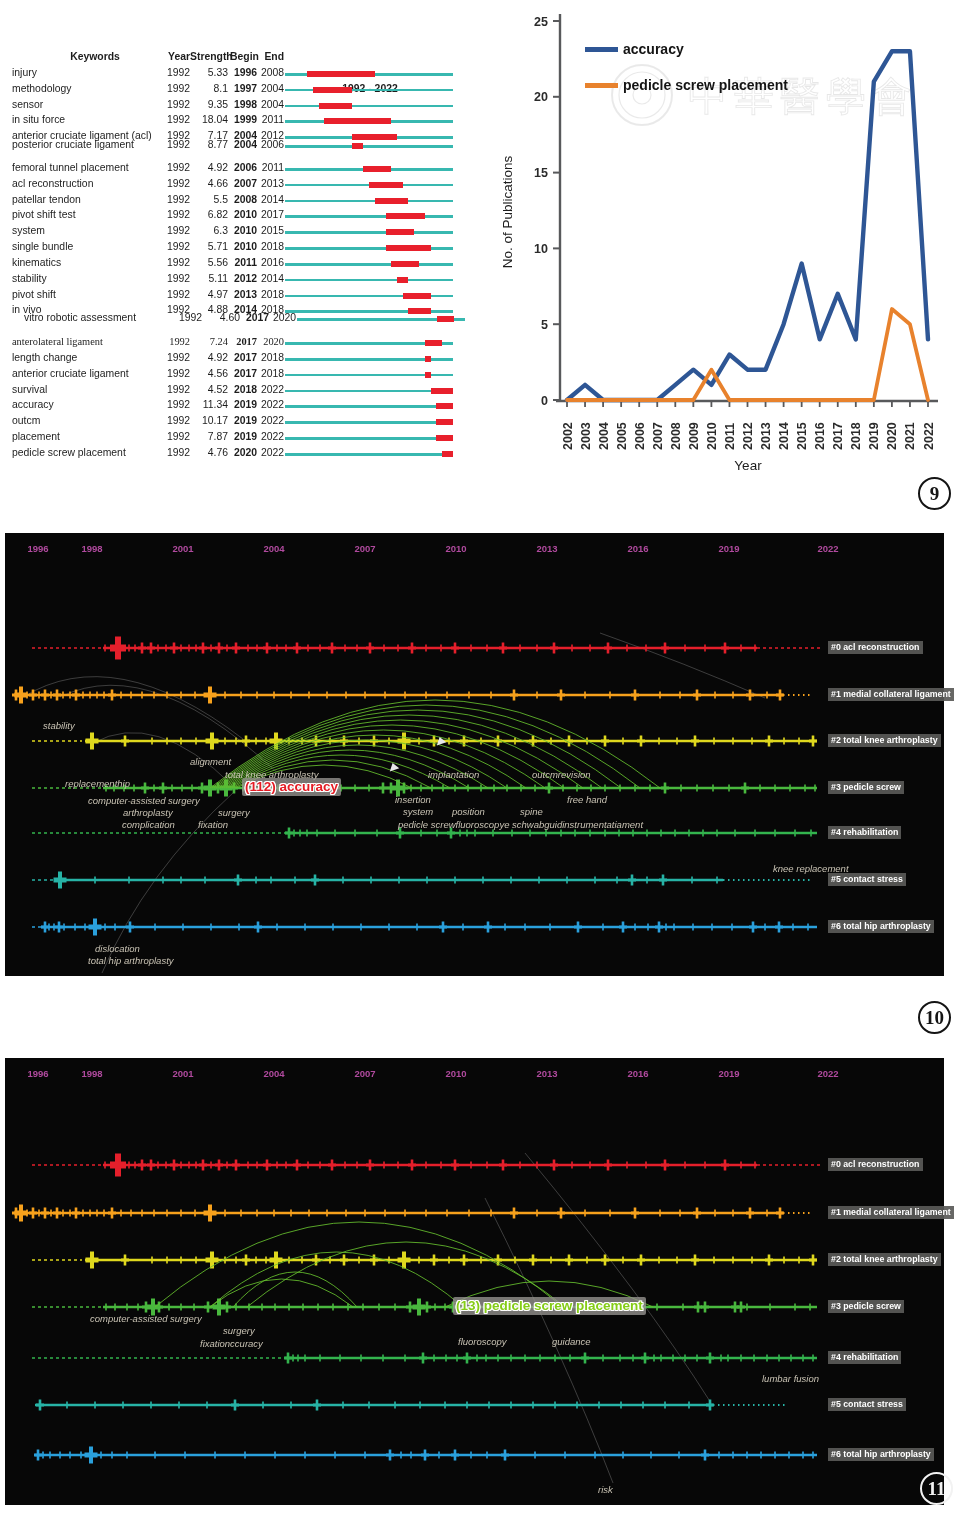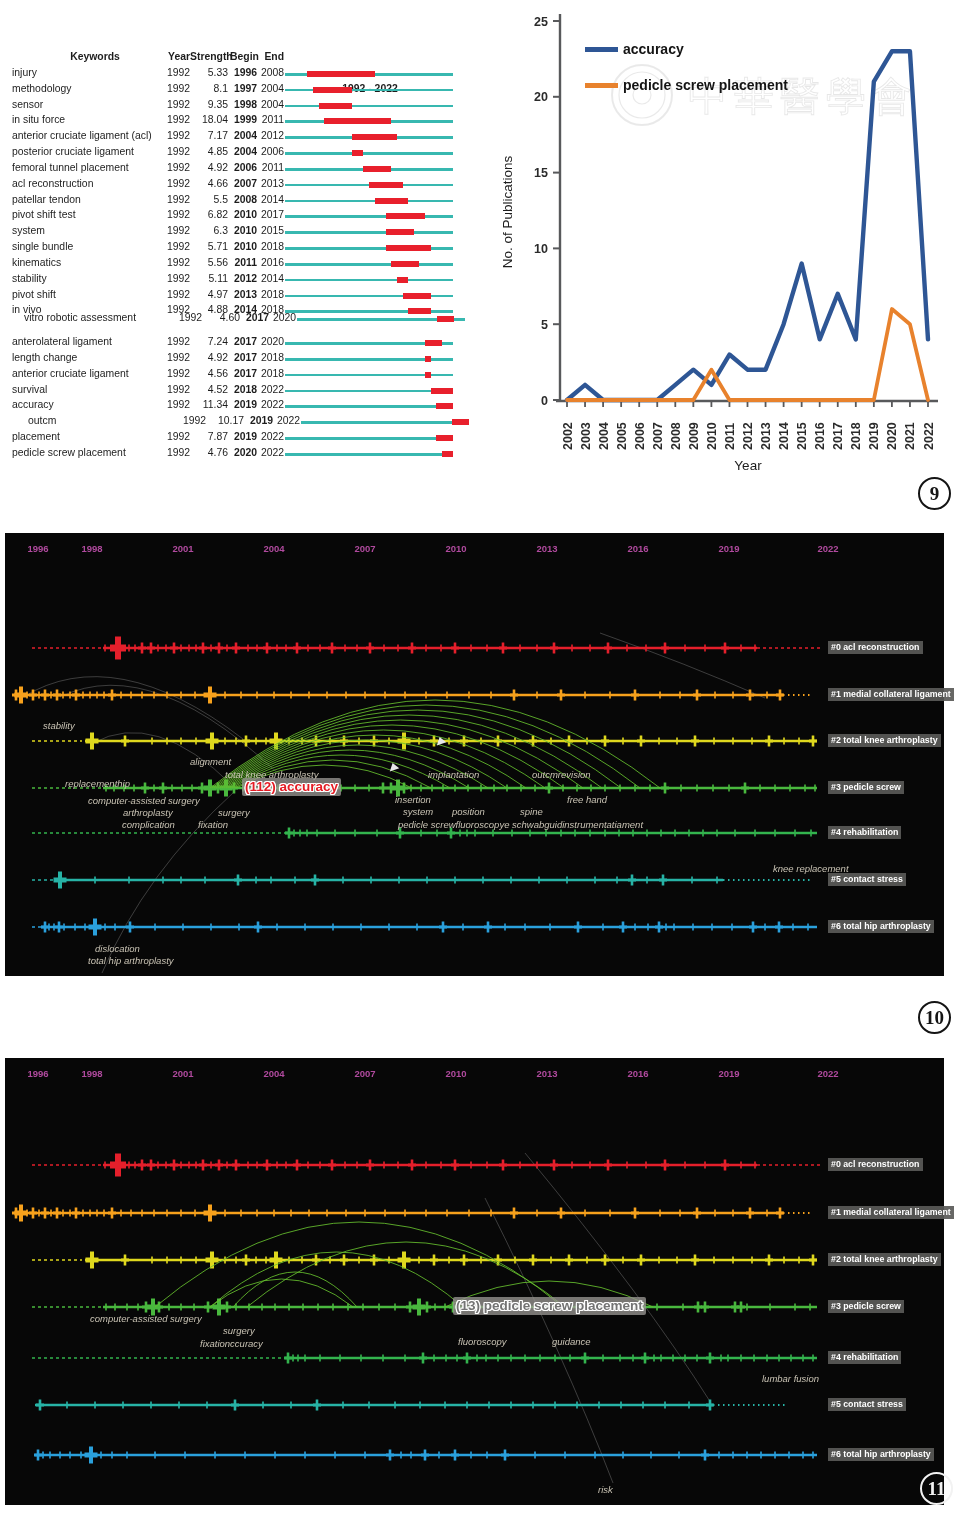--- a/index.html
+++ b/index.html
@@ -89,24 +89,24 @@
       </div>
       <div class="" style="position: absolute; left: 0px; top: 121.32px; width: 478px; height: 15px;">
         <div class="bt-cell c-kw">anterior cruciate ligament (acl)</div>
         <div class="bt-cell c-yr">1992</div>
         <div class="bt-cell c-st">7.17</div>
         <div class="bt-cell c-bg bold">2004</div>
         <div class="bt-cell c-en">2012</div>
         <div class="bt-line" style="left: 275px; top: 7px; width: 168px; background: rgb(56, 184, 176); position: absolute;"></div>
         <div class="bt-burst" style="left: 342.2px; top: 5px; width: 44.8px; background: rgb(232, 32, 44); position: absolute;"></div>
       </div>
-      <div class="" style="position: absolute; left: 0px; top: 137px; width: 478px; height: 15px;">
+      <div class="" style="position: absolute; left: 0px; top: 130px; width: 478px; height: 15px;">
         <div class="bt-cell c-kw">posterior cruciate ligament</div>
         <div class="bt-cell c-yr">1992</div>
-        <div class="bt-cell c-st">4.85</div>
+        <div class="bt-cell c-st">8.77</div>
         <div class="bt-cell c-bg bold">2004</div>
         <div class="bt-cell c-en">2006</div>
         <div class="bt-line" style="left: 275px; top: 7px; width: 168px; background: rgb(56, 184, 176); position: absolute;"></div>
         <div class="bt-burst" style="left: 342.2px; top: 5px; width: 11.2px; background: rgb(232, 32, 44); position: absolute;"></div>
       </div>
       <div class="" style="position: absolute; left: 0px; top: 152.98px; width: 478px; height: 15px;">
         <div class="bt-cell c-kw">femoral tunnel placement</div>
         <div class="bt-cell c-yr">1992</div>
         <div class="bt-cell c-st">4.92</div>
         <div class="bt-cell c-bg bold">2006</div>
@@ -197,21 +197,21 @@
       </div>
       <div class="" style="position: absolute; left: 0px; top: 303px; width: 478px; height: 15px; margin-left: 12px;">
         <div class="bt-cell c-kw">vitro robotic assessment</div>
         <div class="bt-cell c-yr">1992</div>
         <div class="bt-cell c-st">4.60</div>
         <div class="bt-cell c-bg bold">2017</div>
         <div class="bt-cell c-en">2020</div>
         <div class="bt-line" style="left: 275px; top: 7px; width: 168px; background: rgb(56, 184, 176); position: absolute;"></div>
         <div class="bt-burst" style="left: 415px; top: 5px; width: 16.8px; background: rgb(232, 32, 44); position: absolute;"></div>
       </div>
-      <div class="" style="position: absolute; left: 0px; top: 327.11px; width: 478px; height: 15px;">
+      <div class="" style="position: absolute; left: 0px; top: 327.11px; width: 478px; height: 15px; font-family: Liberation Serif, serif;">
         <div class="bt-cell c-kw">anterolateral ligament</div>
         <div class="bt-cell c-yr">1992</div>
         <div class="bt-cell c-st">7.24</div>
         <div class="bt-cell c-bg bold">2017</div>
         <div class="bt-cell c-en">2020</div>
         <div class="bt-line" style="left: 275px; top: 7px; width: 168px; background: rgb(56, 184, 176); position: absolute;"></div>
         <div class="bt-burst" style="left: 415px; top: 5px; width: 16.8px; background: rgb(232, 32, 44); position: absolute;"></div>
       </div>
       <div class="" style="position: absolute; left: 0px; top: 342.94px; width: 478px; height: 15px;">
         <div class="bt-cell c-kw">length change</div>
@@ -242,21 +242,21 @@
       </div>
       <div class="" style="position: absolute; left: 0px; top: 390.43px; width: 478px; height: 15px;">
         <div class="bt-cell c-kw">accuracy</div>
         <div class="bt-cell c-yr">1992</div>
         <div class="bt-cell c-st">11.34</div>
         <div class="bt-cell c-bg bold">2019</div>
         <div class="bt-cell c-en">2022</div>
         <div class="bt-line" style="left: 275px; top: 7px; width: 168px; background: rgb(56, 184, 176); position: absolute;"></div>
         <div class="bt-burst" style="left: 426.2px; top: 5px; width: 16.8px; background: rgb(232, 32, 44); position: absolute;"></div>
       </div>
-      <div class="" style="position: absolute; left: 0px; top: 406.26px; width: 478px; height: 15px; margin-left: 16px;">
+      <div class="" style="position: absolute; left: 0px; top: 406.26px; width: 478px; height: 15px;">
         <div class="bt-cell c-kw">outcm</div>
         <div class="bt-cell c-yr">1992</div>
         <div class="bt-cell c-st">10.17</div>
         <div class="bt-cell c-bg bold">2019</div>
         <div class="bt-cell c-en">2022</div>
         <div class="bt-line" style="left: 275px; top: 7px; width: 168px; background: rgb(56, 184, 176); position: absolute;"></div>
         <div class="bt-burst" style="left: 426.2px; top: 5px; width: 16.8px; background: rgb(232, 32, 44); position: absolute;"></div>
       </div>
       <div class="" style="position: absolute; left: 0px; top: 422.09px; width: 478px; height: 15px;">
         <div class="bt-cell c-kw">placement</div>
@@ -1304,17 +1304,17 @@
     <div class="tl-chip" style="left: 823px; top: 293px;">#4 rehabilitation</div>
     <div class="tl-chip" style="left: 823px; top: 340px;">#5 contact stress</div>
     <div class="tl-chip" style="left: 823px; top: 390px;">#6 total hip arthroplasty</div>
     <div class="tl-ann" style="left: 85px; top: 255px;">computer-assisted surgery</div>
     <div class="tl-ann" style="left: 218px; top: 267px;">surgery</div>
     <div class="tl-ann" style="left: 195px; top: 280px;">fixationccuracy</div>
     <div class="tl-ann" style="left: 453px; top: 278px;">fluoroscopy</div>
     <div class="tl-ann" style="left: 547px; top: 278px;">guidance</div>
     <div class="tl-ann" style="left: 757px; top: 315px;">lumbar fusion</div>
     <div class="tl-ann" style="left: 593px; top: 426px;">risk</div>
-    <div class="tl-hl" style="left: 448px; top: 239px; color: #737373;">(13) pedicle screw placement</div>
+    <div class="tl-hl" style="left: 448px; top: 239px; color: #84cc16;">(13) pedicle screw placement</div>
   </div>
 <div class="fig-num dark" style="left:920px;top:1472px">
     <span>11</span>
   </div>
 
 </body></html>

